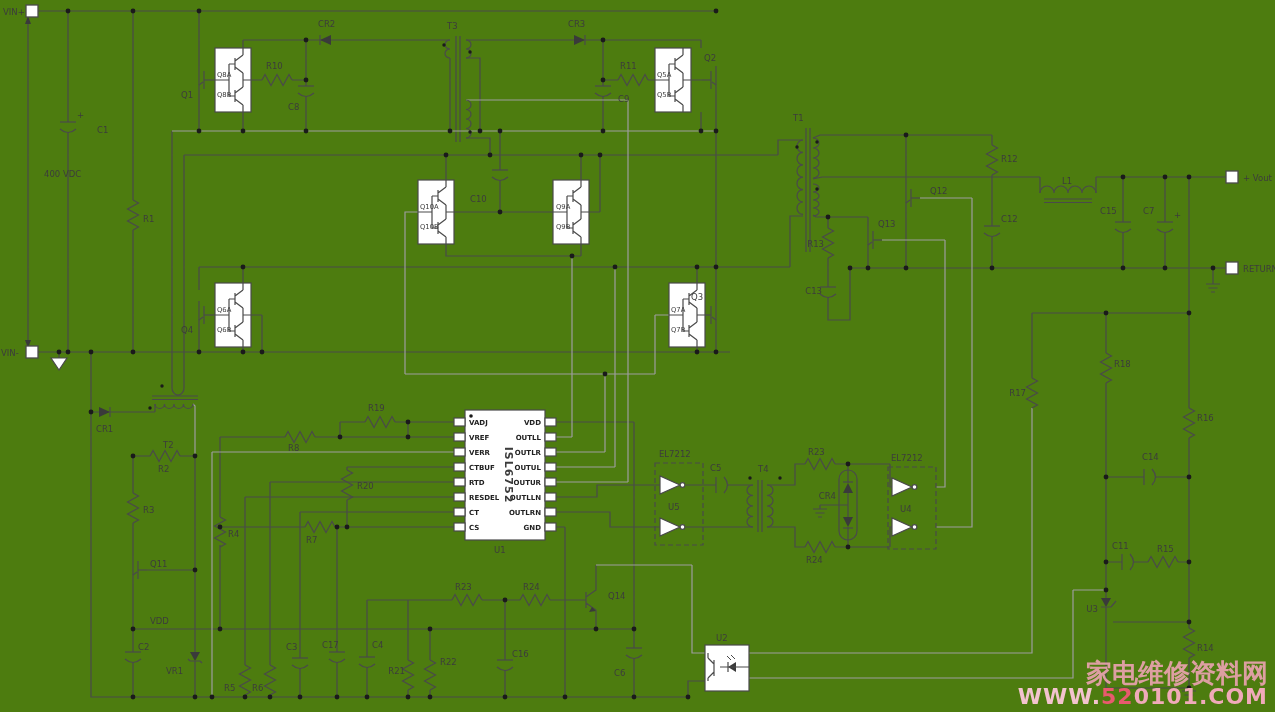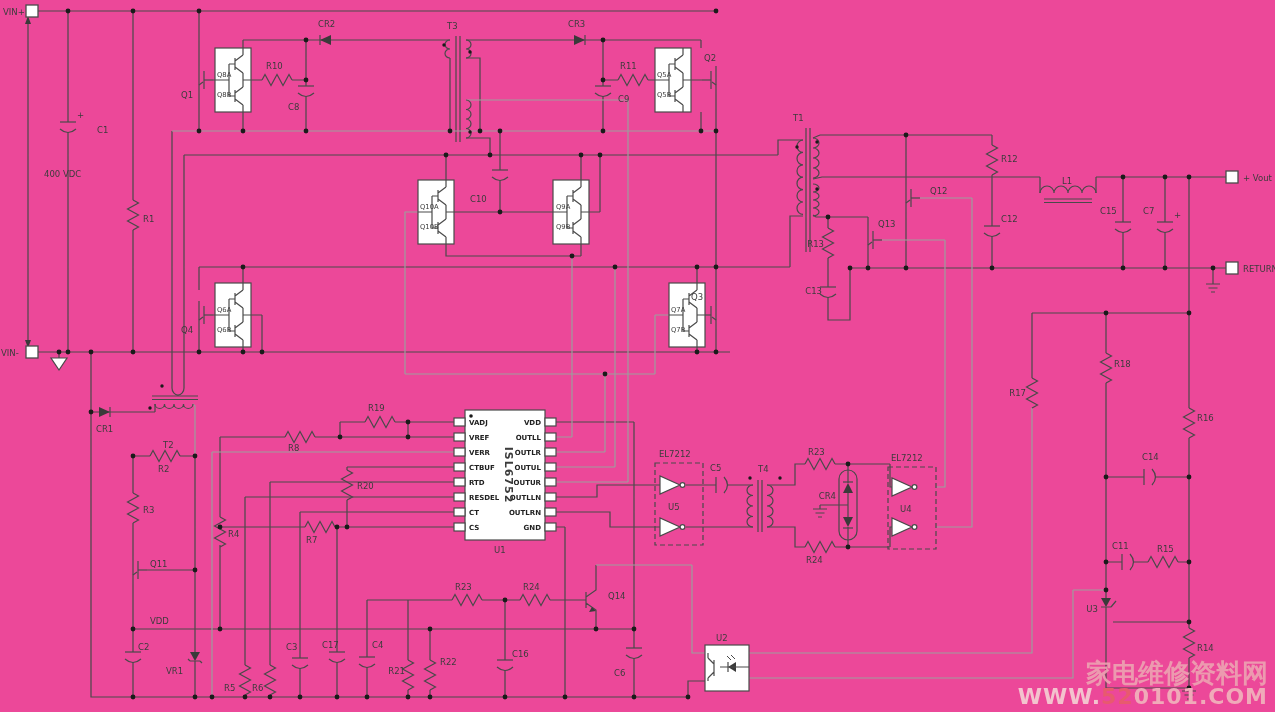--- a/index.html
+++ b/index.html
@@ -1,16 +1,16 @@
 <!DOCTYPE html>
 <html><head>
 <meta charset="utf-8">
 <style>
   html,body{margin:0;padding:0;background:#fff;}
-  .stage{position:relative;width:1275px;height:712px;background:#ec4899;overflow:hidden;}
+  .stage{position:relative;width:1275px;height:712px;background:#4d7c0f;overflow:hidden;}
   svg{display:block;}
   .w{stroke:#4a4a4a;fill:none;stroke-width:1.2;}
   .g{stroke:#9d9d9d;fill:none;stroke-width:1.2;}
   .thin{stroke:#4a4a4a;fill:none;stroke-width:1;}
   .comp{stroke:#4a4a4a;fill:none;stroke-width:1.2;}
   .box{fill:#ffffff;stroke:#4a4a4a;stroke-width:1.2;}
   .dash{fill:none;stroke:#4a4a4a;stroke-width:1.2;stroke-dasharray:5 3;}
   .fill{fill:#3a3a3a;stroke:none;}
   .term{fill:#fff;stroke:#4a4a4a;stroke-width:1.3;}
   text{font-family:"DejaVu Sans","Liberation Sans",sans-serif;font-size:8.5px;fill:#3c3c3c;}

